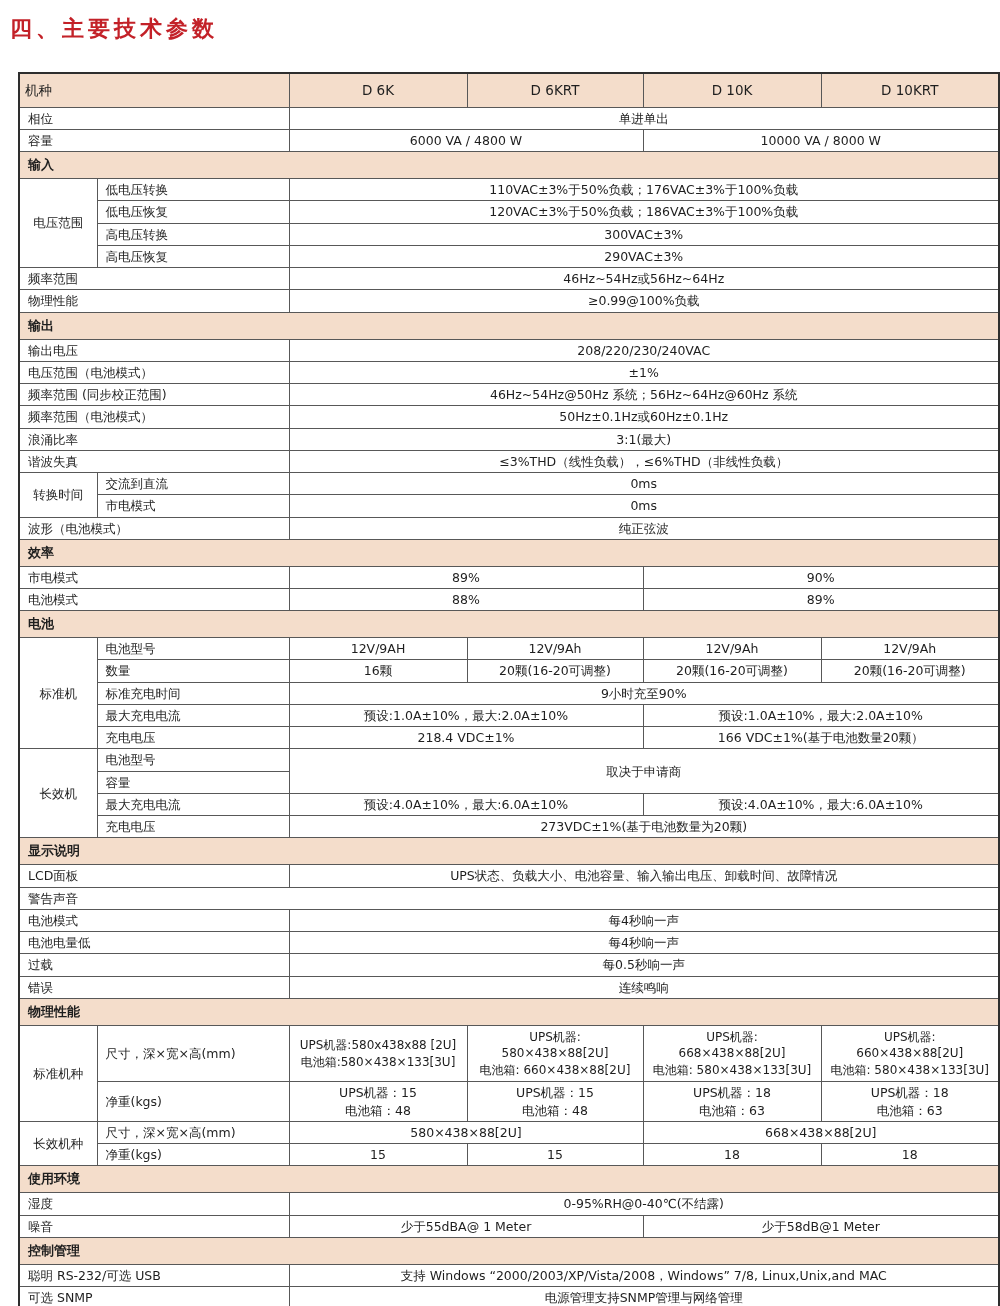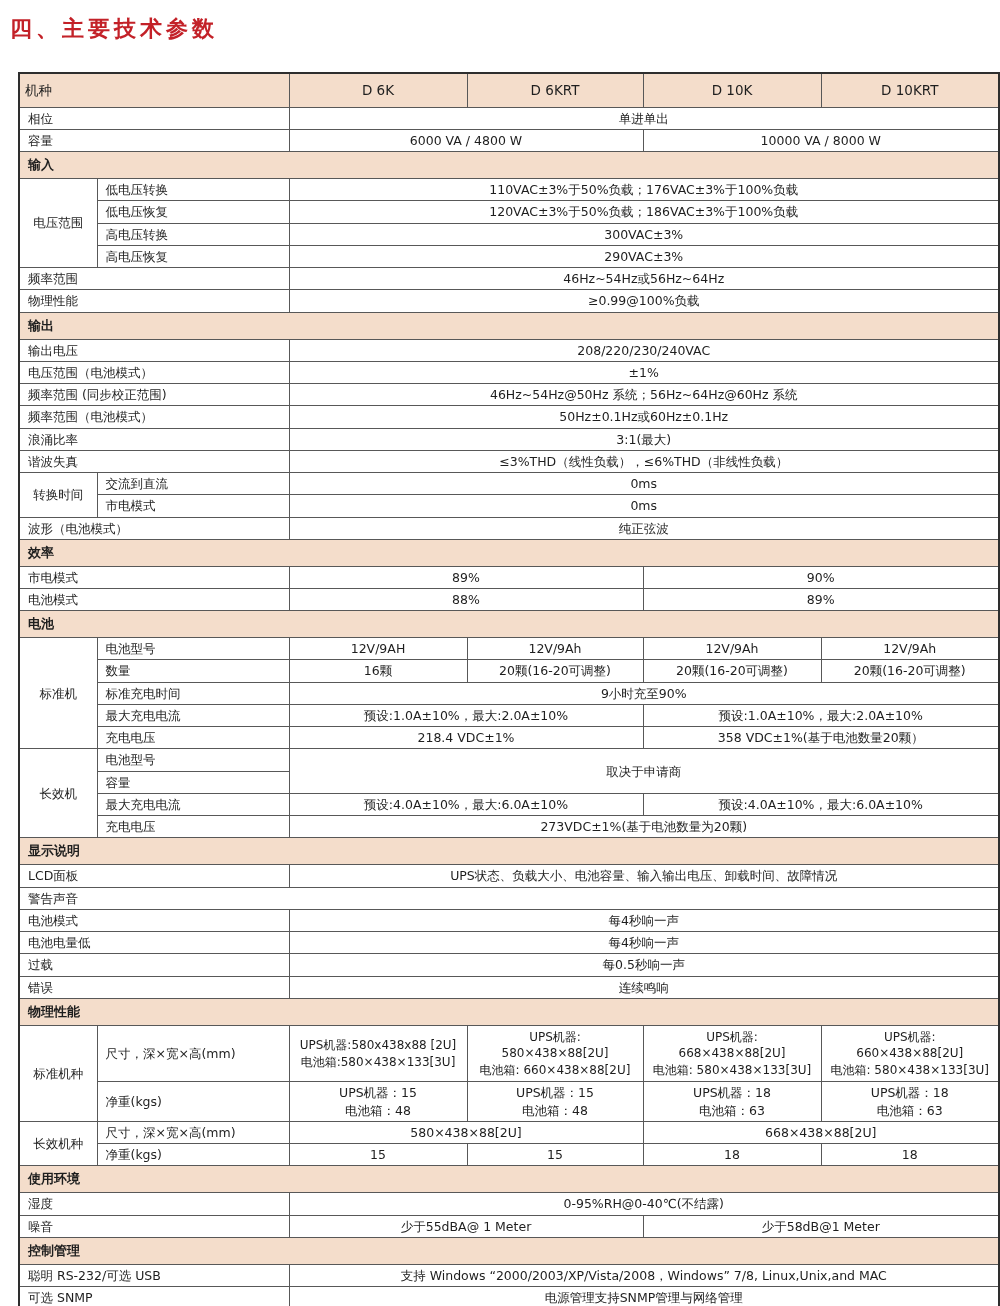--- a/index.html
+++ b/index.html
@@ -179,21 +179,21 @@
         <td colspan="4">9小时充至90%</td>
       </tr>
       <tr>
         <td class="lab">最大充电电流</td>
         <td colspan="2">预设:1.0A±10%，最大:2.0A±10%</td>
         <td colspan="2">预设:1.0A±10%，最大:2.0A±10%</td>
       </tr>
       <tr>
         <td class="lab">充电电压</td>
         <td colspan="2">218.4 VDC±1%</td>
-        <td colspan="2">358 VDC±1%(基于电池数量20颗）</td>
+        <td colspan="2">166 VDC±1%(基于电池数量20颗）</td>
       </tr>
       <tr>
         <td rowspan="4" class="grp">长效机</td>
         <td class="lab">电池型号</td>
         <td colspan="4" rowspan="2">取决于申请商</td>
       </tr>
       <tr>
         <td class="lab">容量</td>
       </tr>
       <tr>

